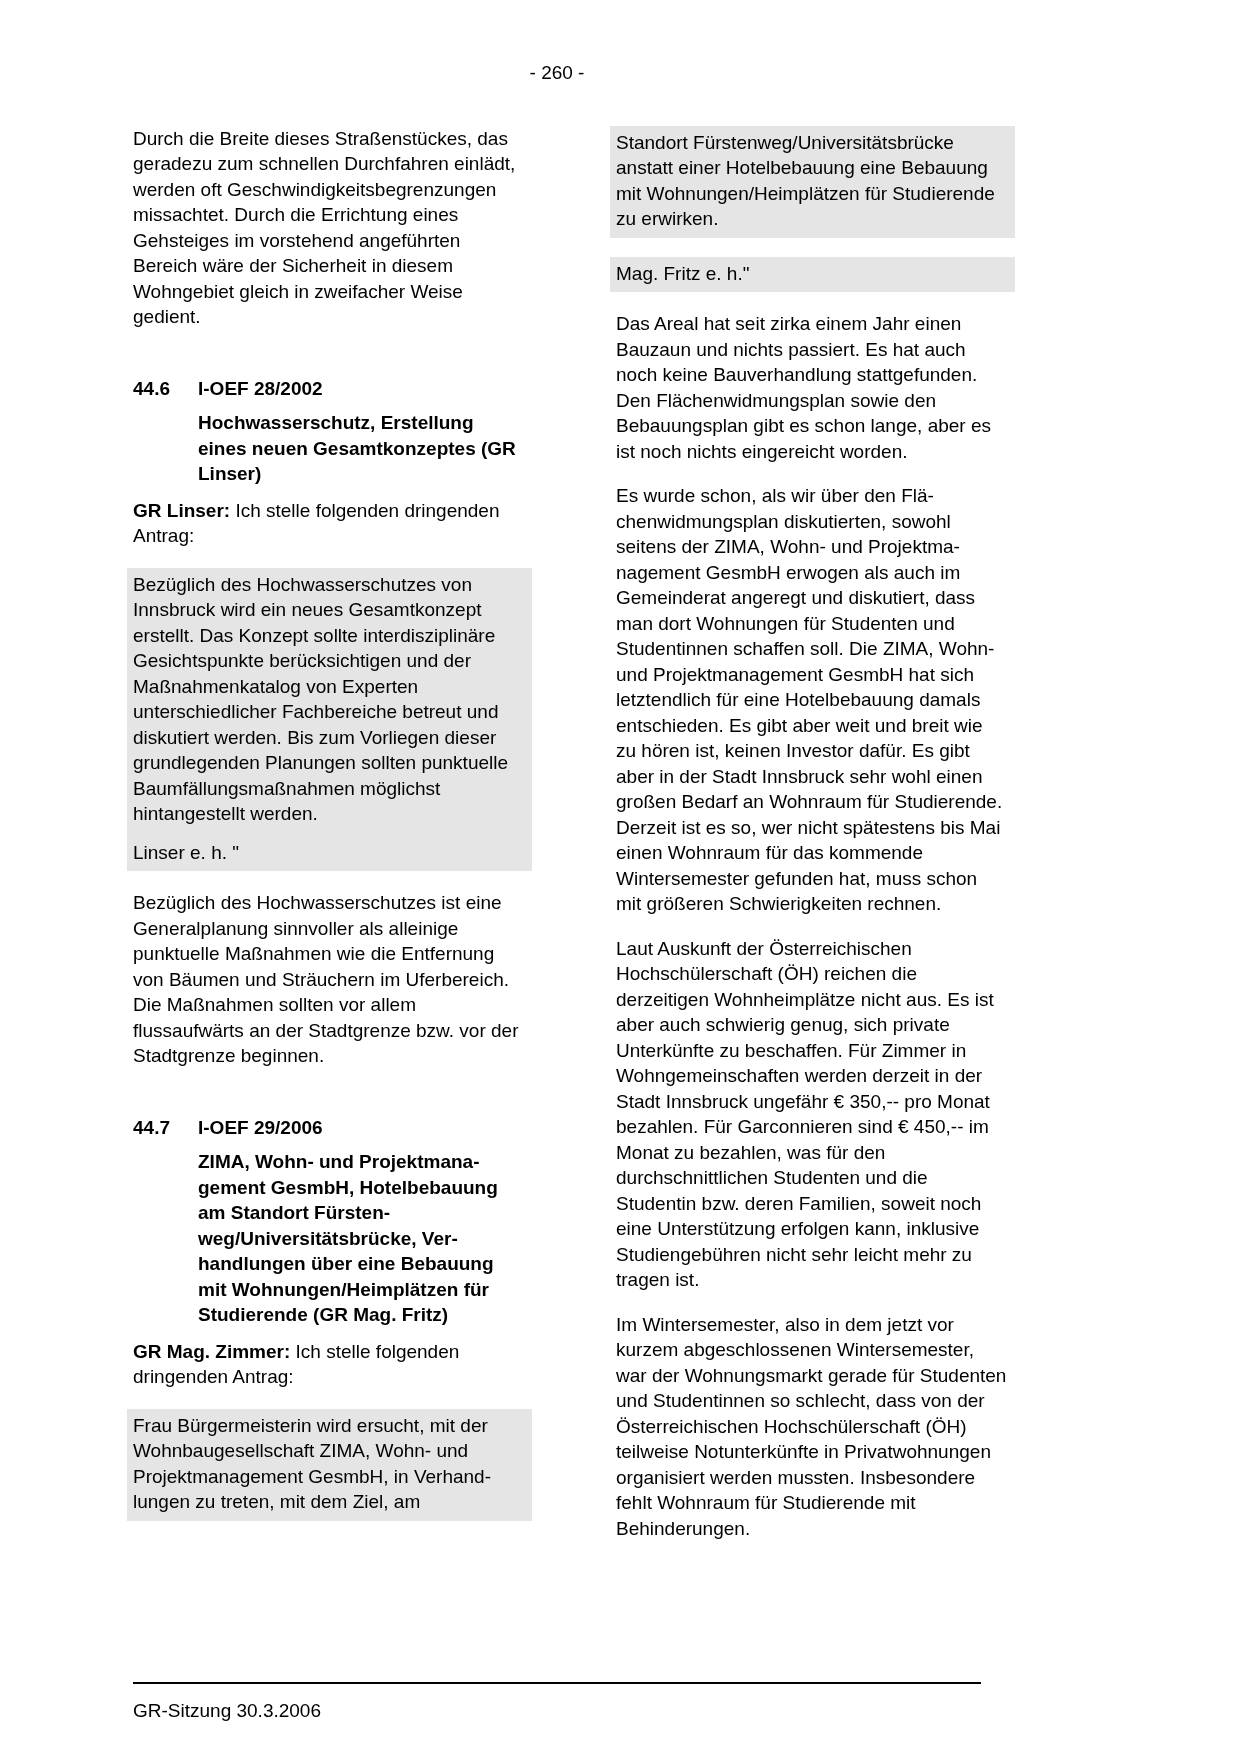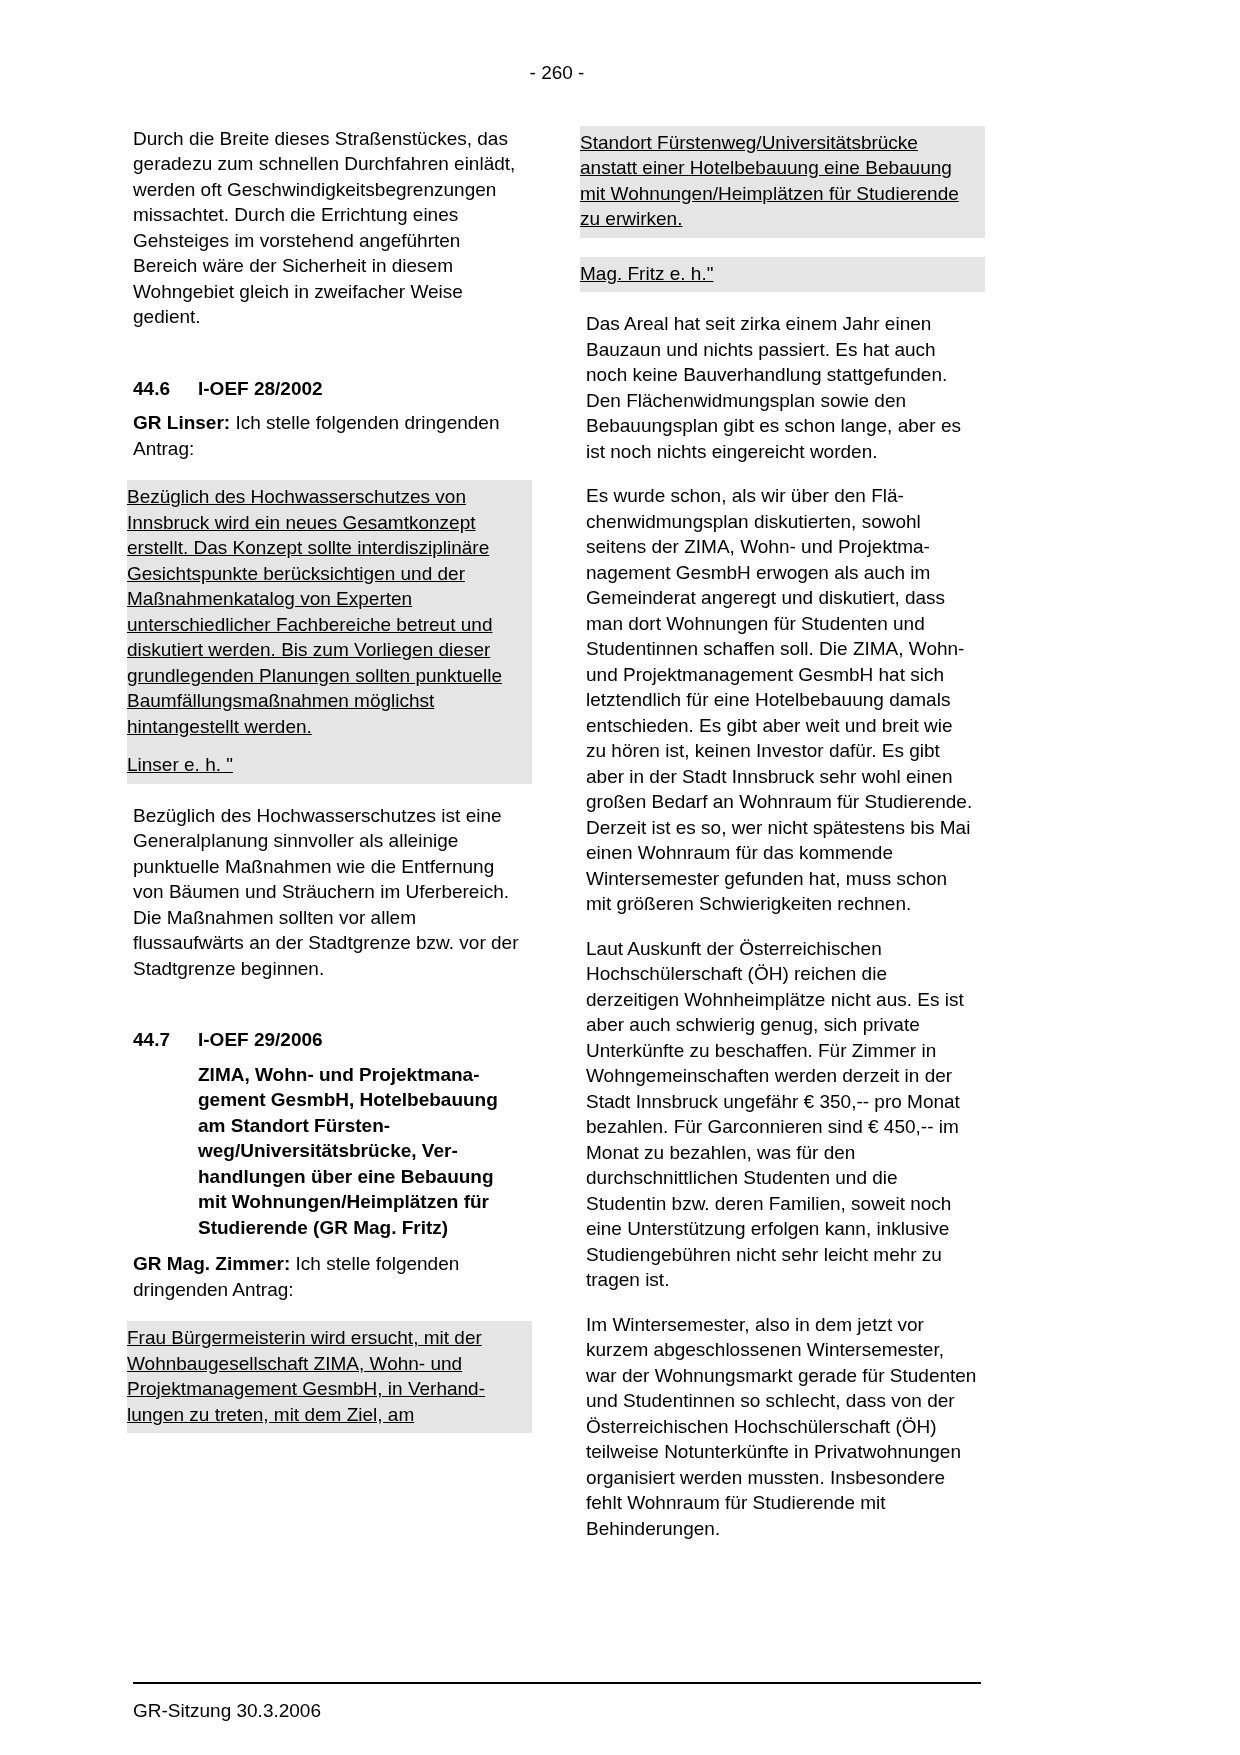--- a/index.html
+++ b/index.html
@@ -18,34 +18,33 @@
     -webkit-font-smoothing: antialiased;
   }
   .page-number {
     margin: 60px 0 8px 133px;
     width: 848px;
     text-align: center;
   }
   .columns {
     display: flex;
     margin: 40px 0 0 133px;
-    gap: 62px;
+    gap: 92px;
   }
   .col {
     width: 391px;
   }
   .para {
     margin: 0 0 19px 0;
   }
   .para strong { font-weight: bold; }
   .quote {
     background: var(--highlight, #e5e5e5);
     margin: 0 -8px 19px -6px;
-    padding: 4px 8px 6px 0;
-    text-decoration: underline;
+    padding: 4px 8px 6px 6px;
   }
   .quote p {
     margin: 0 0 13px 0;
   }
   .quote p:last-child { margin-bottom: 0; }
   .quote.single p { margin: 0; }
   .agenda-head {
     display: flex;
     font-weight: bold;
     margin: 46px 0 9px 0;
@@ -78,20 +77,21 @@
 <div class="columns">
 
   <div class="col">
 
     <p class="para">Durch die Breite dieses Straßenstückes, das geradezu zum schnellen Durchfahren einlädt, werden oft Geschwindigkeitsbe­grenzungen missachtet. Durch die Errichtung eines Gehsteiges im vorste­hend angeführten Bereich wäre der Sicherheit in diesem Wohngebiet gleich in zweifacher Weise gedient.</p>
 
     <div class="agenda-head">
       <span class="num">44.6</span>
       <span class="code">I-OEF 28/2002</span>
     </div>
+    <p class="agenda-title">Hochwasserschutz, Erstellung eines neuen Gesamtkonzeptes (GR Linser)</p>
 
     <p class="para"><strong>GR Linser:</strong><span> Ich stelle folgenden dringen­den Antrag:</span></p>
 
     <div class="quote">
       <p>Bezüglich des Hochwasserschutzes von Innsbruck wird ein neues Gesamtkonzept erstellt. Das Konzept sollte interdisziplinä­re Gesichtspunkte berücksichtigen und der Maßnahmenkatalog von Experten unterschiedlicher Fachbereiche betreut und diskutiert werden. Bis zum Vorliegen dieser grundlegenden Planungen sollten punktuelle Baumfällungsmaßnahmen möglichst hintangestellt werden.</p>
       <p>Linser e. h. "</p>
     </div>
 
     <p class="para">Bezüglich des Hochwasserschutzes ist eine Generalplanung sinnvoller als alleinige punktuelle Maßnahmen wie die Entfernung von Bäumen und Sträuchern im Uferbereich. Die Maßnahmen sollten vor allem flussaufwärts an der Stadtgrenze bzw. vor der Stadtgrenze beginnen.</p>
 

